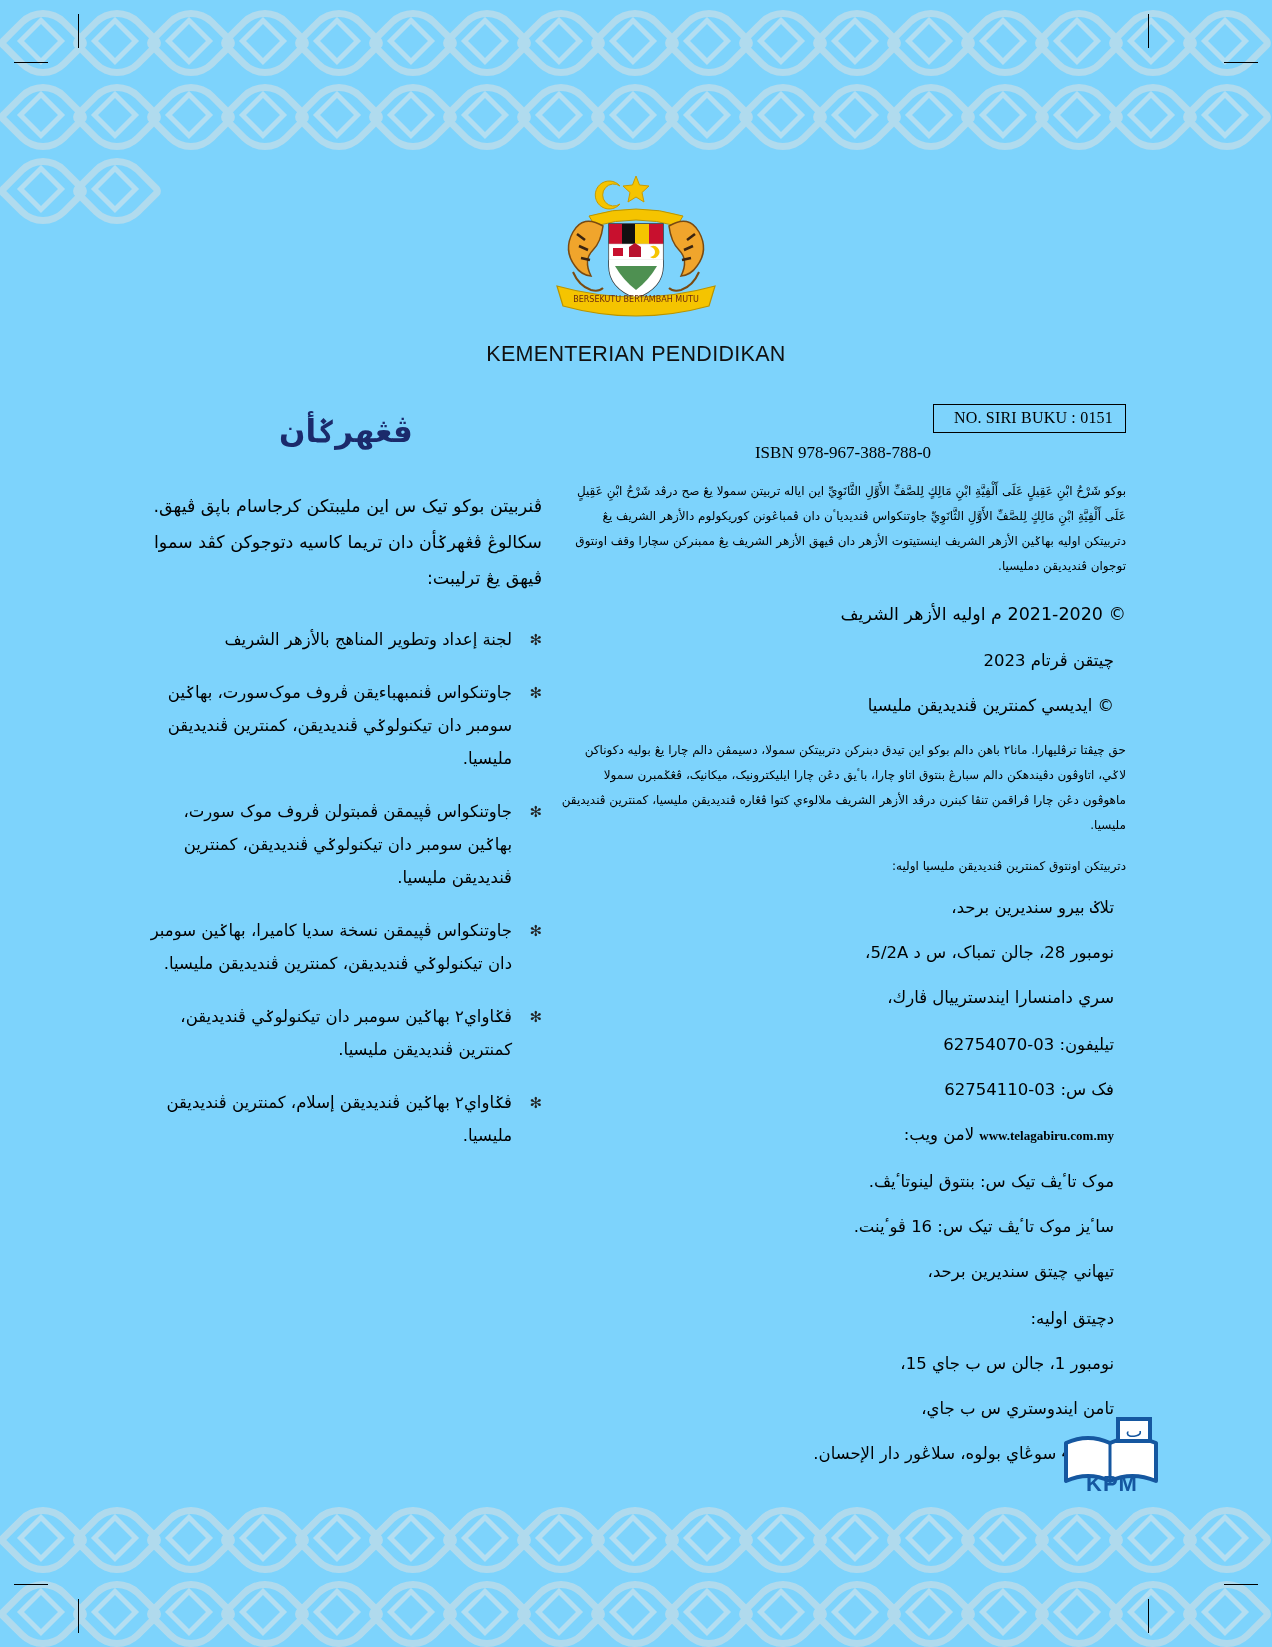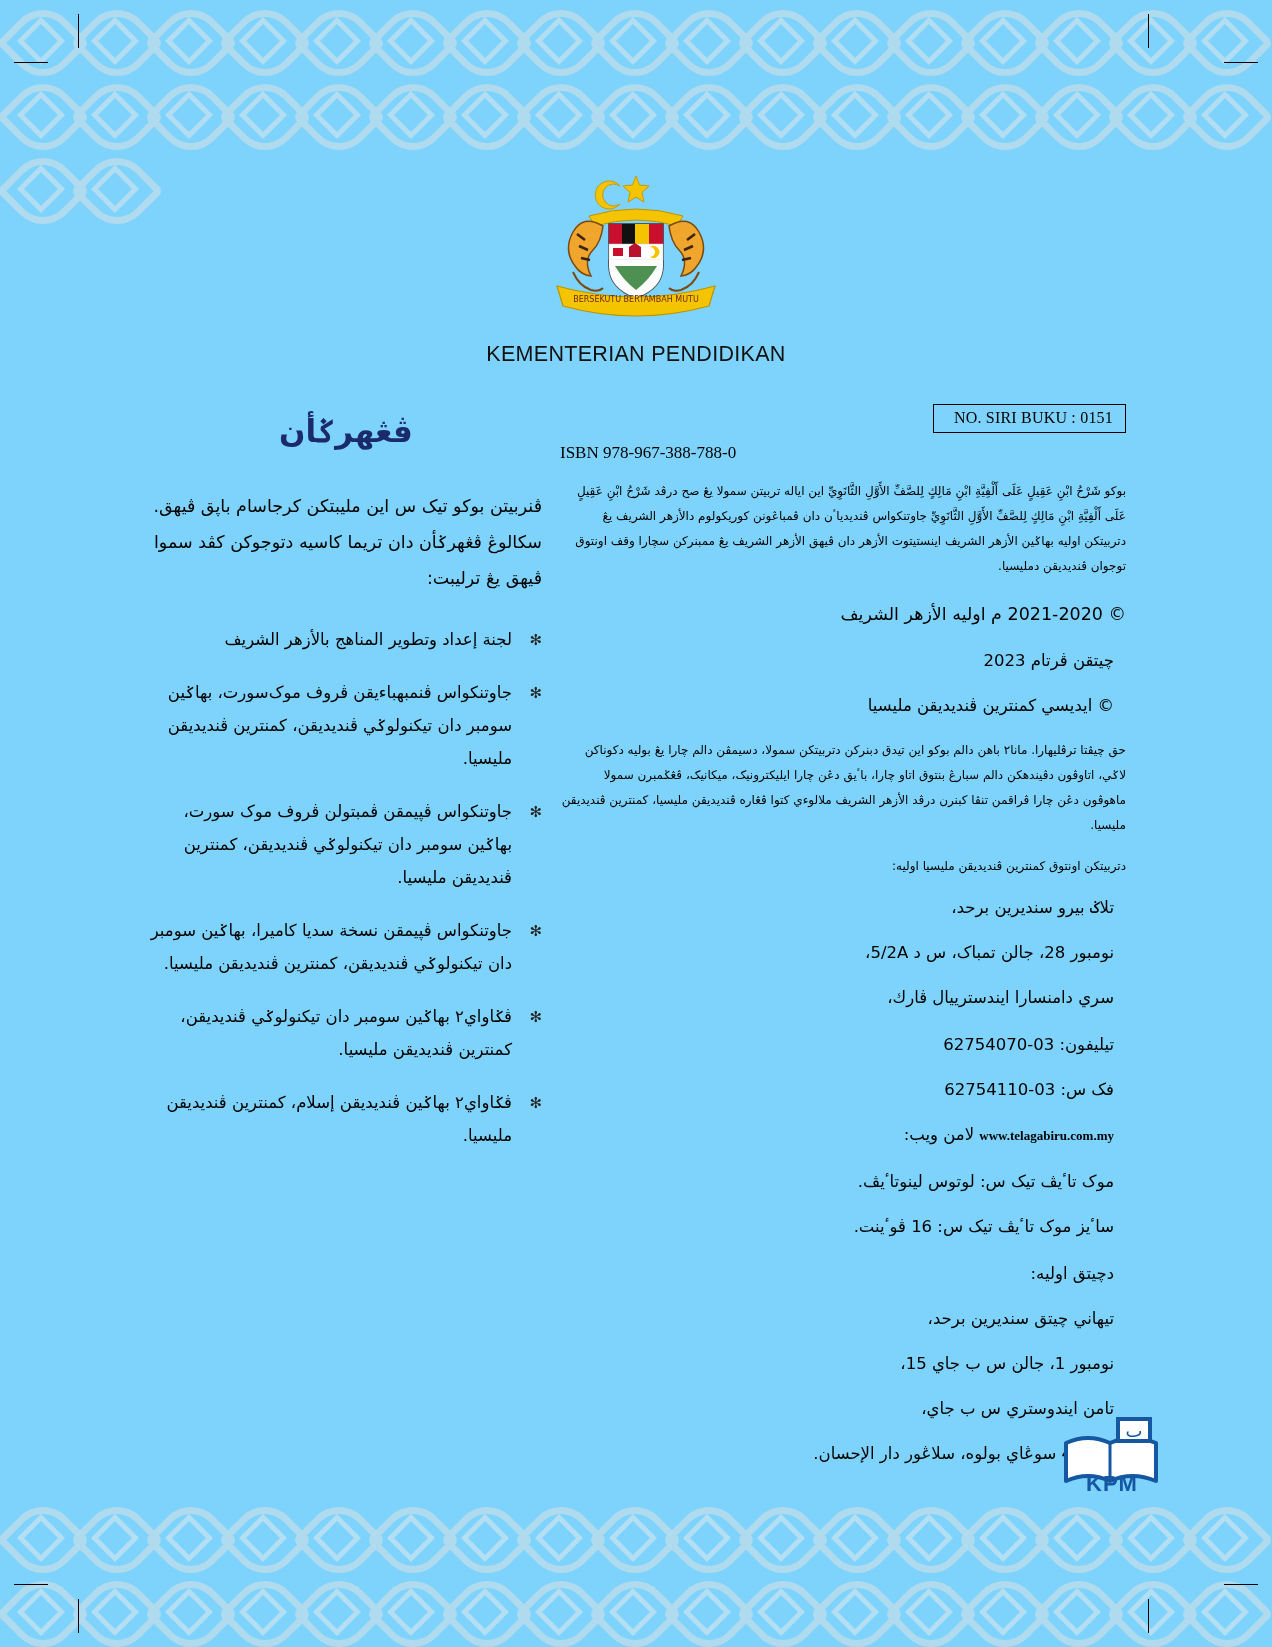--- a/index.html
+++ b/index.html
@@ -158,21 +158,21 @@
     padding: 4px 12px 5px 20px;
     font-size: 16px;
     letter-spacing: 0.2px;
     direction: ltr;
     font-family: "Liberation Serif", serif;
   }
   .siri-wrap { text-align: left; direction: ltr; }
   .isbn {
     margin-top: 10px;
     font-size: 17px;
-    text-align: left;
+    text-align: center;
     direction: ltr;
     font-family: "Liberation Serif", serif;
   }
 
   .rtl-par {
     font-size: 12px;
     line-height: 2.08;
     margin: 16px 0 0 0;
     text-align: right;
   }
@@ -406,25 +406,25 @@
     <p class="rtl-line jawi">نومبور 28، جالن تمباک، س د 5/2A،</p>
     <p class="rtl-line jawi">سري دامنسارا ايندسترييال ڤارك،</p>
 
     <p class="rtl-line jawi mt">تيليفون: 03-62754070</p>
     <p class="rtl-line jawi">فک س: 03-62754110</p>
     <p class="rtl-line jawi">
       <span class="url">www.telagabiru.com.my</span>
       <span class="jawi">لامن ويب:</span>
     </p>
 
-    <p class="rtl-line jawi mt">موک تاٴيڤ تيک س: لوتوس لينوتاٴيڤ.</p>
+    <p class="rtl-line jawi mt">موک تاٴيڤ تيک س: بنتوق لينوتاٴيڤ.</p>
     <p class="rtl-line jawi">ساٴيز موک تاٴيڤ تيک س: 16 ڤوٴينت.</p>
 
+    <p class="rtl-line jawi">تيهاني چيتق سنديرين برحد،</p>
     <p class="rtl-line jawi mt">دچيتق اوليه:</p>
-    <p class="rtl-line jawi">تيهاني چيتق سنديرين برحد،</p>
     <p class="rtl-line jawi">نومبور 1، جالن س ب جاي 15،</p>
     <p class="rtl-line jawi">تامن ايندوستري س ب جاي،</p>
     <p class="rtl-line jawi">47000 سوڠاي بولوه، سلاڠور دار الإحسان.</p>
   </div>
 
   <div class="kpm">
     <svg viewBox="0 0 104 86" width="104" height="86" aria-hidden="true">
       <path d="M6 30 q22 -10 44 0 q22 -10 46 0 v38 q-24 -10 -46 0 q-22 -10 -44 0z" fill="#ffffff" stroke="#1557a0" stroke-width="4" stroke-linejoin="round"></path>
       <path d="M50 30 v38" stroke="#1557a0" stroke-width="3"></path>
       <path d="M58 6 h32 v22 h-32z" fill="#ffffff" stroke="#1557a0" stroke-width="4"></path>

